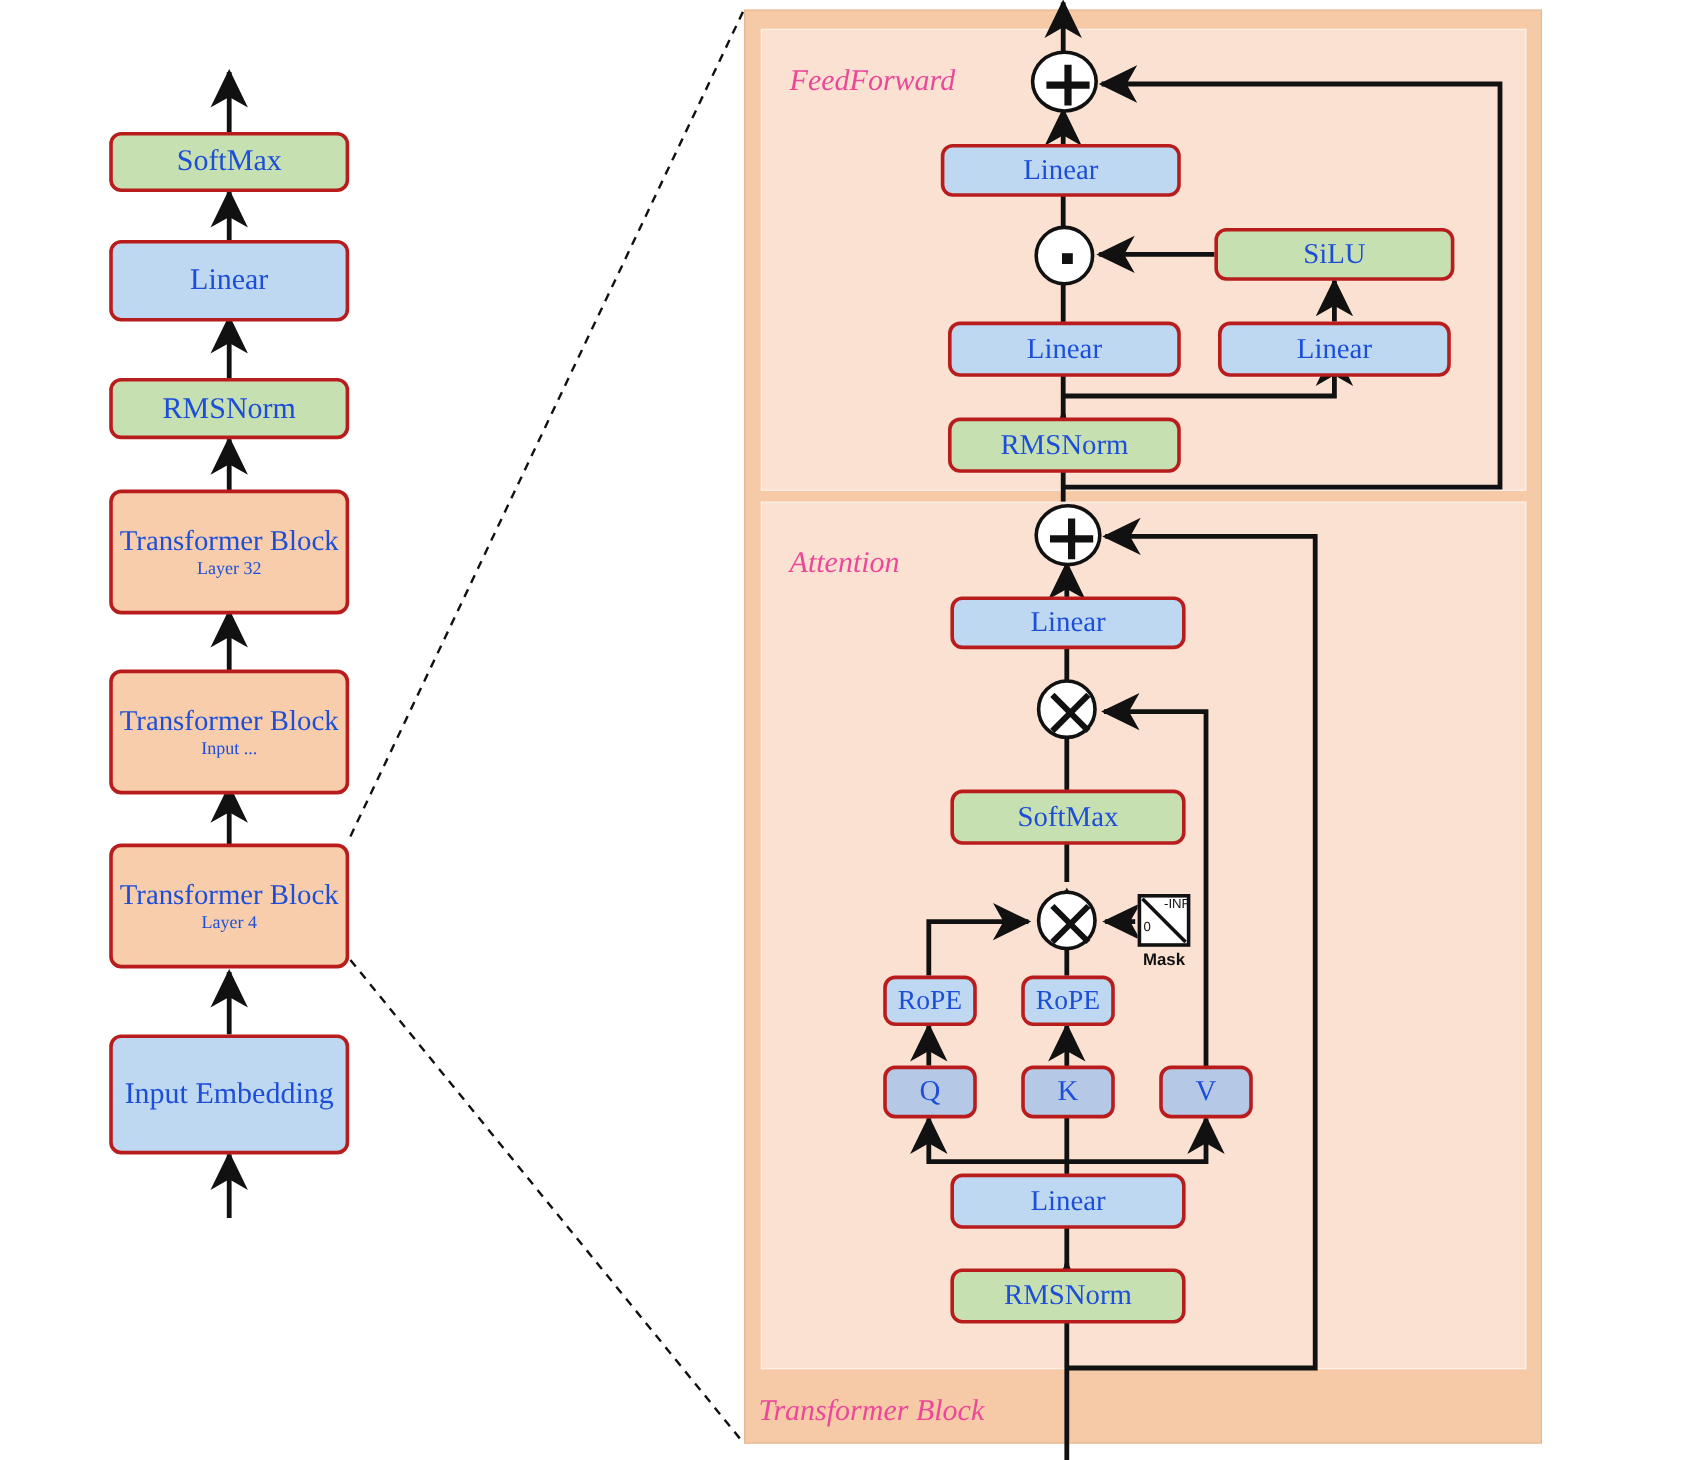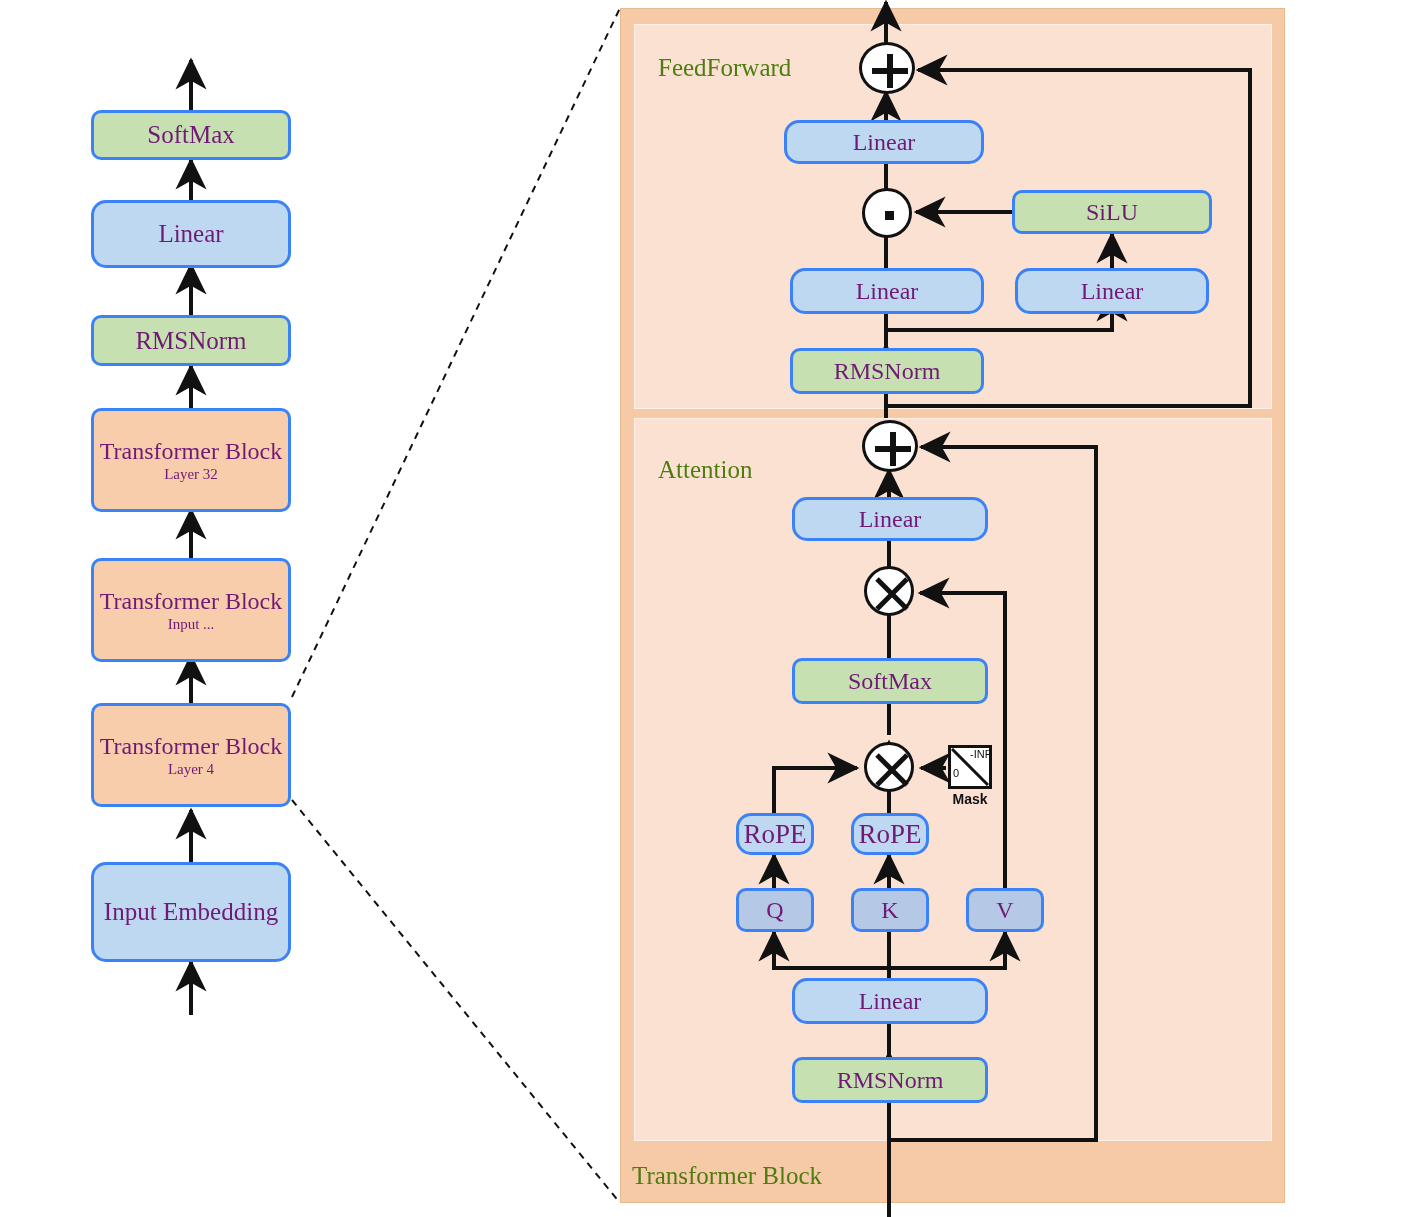--- a/index.html
+++ b/index.html
@@ -1,41 +1,41 @@
 <!DOCTYPE html>
 <html><head>
 <meta charset="utf-8">
 <style>
   html,body{margin:0;padding:0;background:#ffffff;}
   body{width:1420px;height:1217px;position:relative;overflow:hidden;
        font-family:"Liberation Serif","DejaVu Serif",serif;}
   #root{position:absolute;left:0;top:0;width:1420px;height:1217px;}
 
   
-  .box{position:absolute;box-sizing:border-box;border:3px solid #3b82f6;
+  .box{position:absolute;box-sizing:border-box;border:3px solid #b91c1c;
        border-radius:10px;display:flex;flex-direction:column;
        align-items:center;justify-content:center;
-       color:#701a75;line-height:1.12;text-align:center;z-index:5;}
+       color:#1d4ed8;line-height:1.12;text-align:center;z-index:5;}
   .green{background:#c7e0b2;}
-  .blue{background:#bdd8f0;border-radius:15px;}
+  .blue{background:#bdd8f0;}
   .qkv{background:#b5c9e7;}
   .orange{background:#f7cdab;}
 
   .t24{font-size:25px;}
   .t23{font-size:24px;}
-  .t22{font-size:27px;}
+  .t22{font-size:23px;}
   .sub{font-size:15px;margin-top:1px;}
 
   
   .panel-outer{position:absolute;box-sizing:border-box;background:#f6c9a7;
                border:1px solid #e8b98f;z-index:1;}
   .panel-inner{position:absolute;box-sizing:border-box;background:#fbe1d2;
                border:1px solid #fdf1e8;z-index:2;}
-  .panel-label{position:absolute;font-size:25px;color:#4d7c0f;z-index:6;
-               white-space:nowrap;}
+  .panel-label{position:absolute;font-size:25px;color:#ec4899;z-index:6;
+               white-space:nowrap;font-style:italic;}
 
   
   .op{position:absolute;box-sizing:border-box;background:#ffffff;
       border:3px solid #111;border-radius:50%;z-index:6;}
   .op svg{position:absolute;left:0;top:0;}
 
   
   .mask{position:absolute;z-index:6;}
   .mask .sq{position:absolute;left:0;top:0;width:44px;height:44px;
             box-sizing:border-box;border:3px solid #111;background:#fff;}

